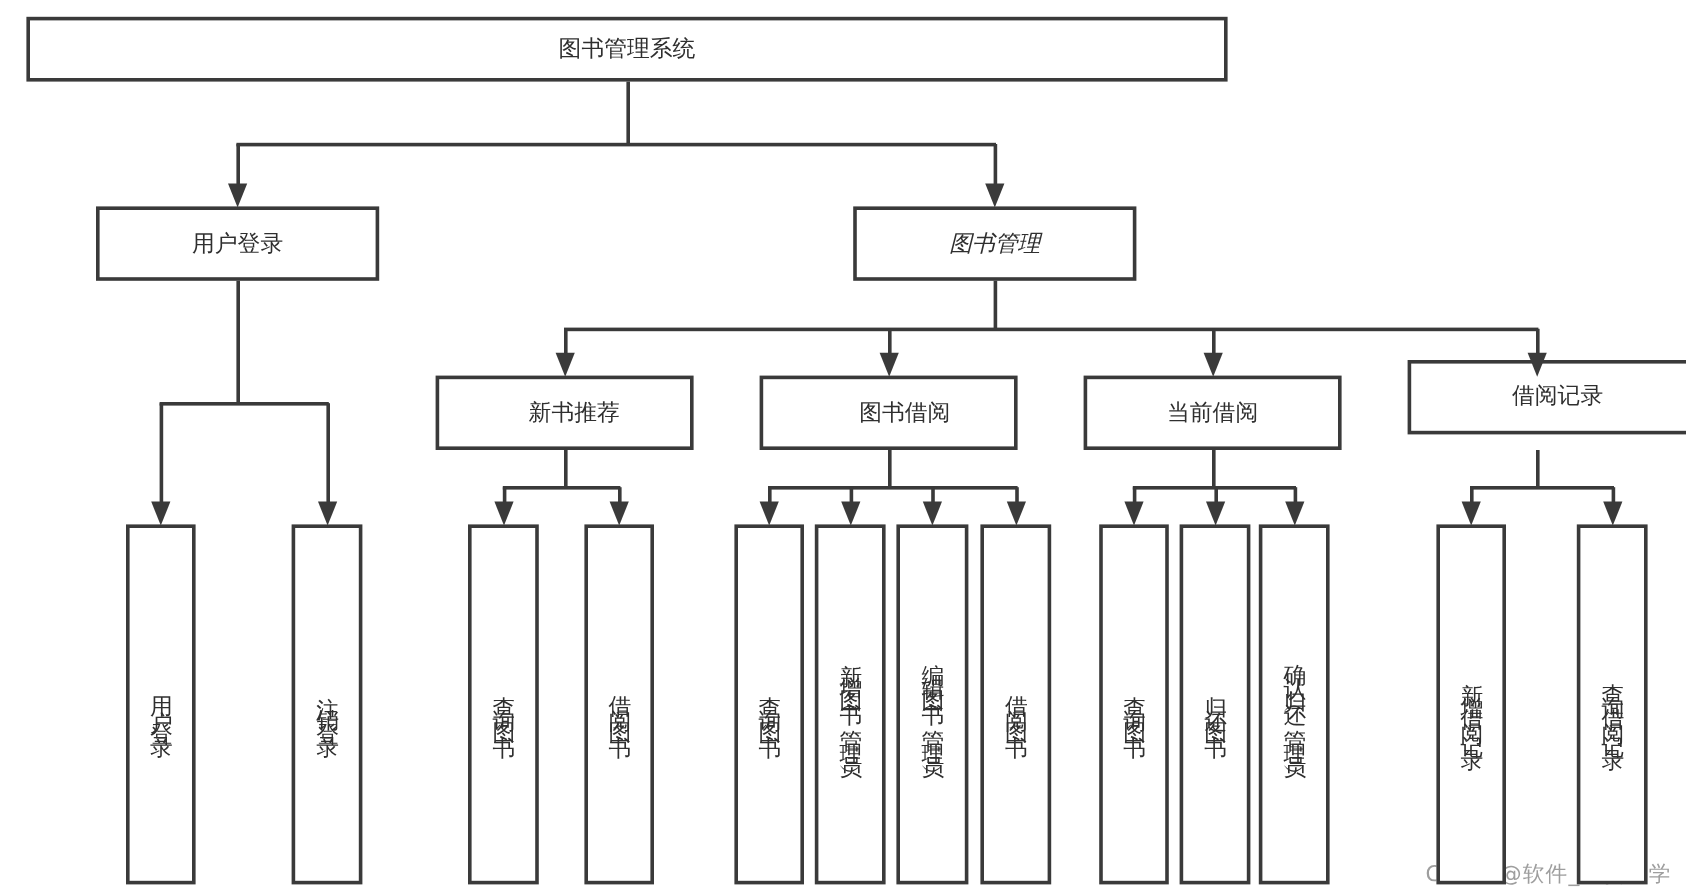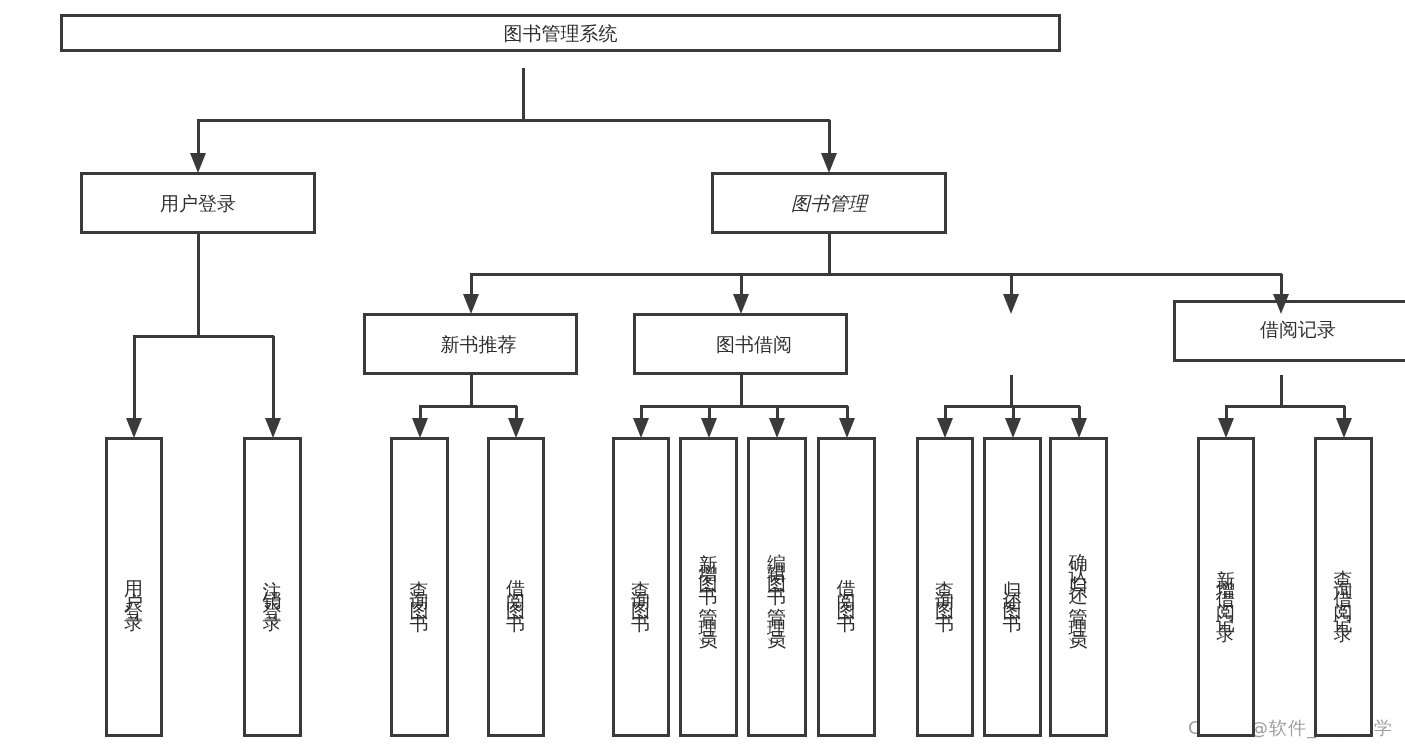--- a/index.html
+++ b/index.html
@@ -53,40 +53,43 @@
     font-size:18px;
     letter-spacing:1px;
     text-shadow:0 0 2px #fff,0 0 3px #fff;
   }
 </style>
 </head>
 <body>
 
 <div class="stage" id="stage">
   <span class="watermark">CSDN @软件_小贺同学</span>
-<div class="node" style="left: 22px; top: 14px; width: 1001px; height: 38px; margin-left: 38px;">
+<div class="node" style="left: 22px; top: 14px; width: 1001px; height: 54px;">
       <span class="label">图书管理系统</span>
     </div>
     <div class="node" style="left: 80px; top: 172px; width: 236px; height: 62px;">
       <span class="label">用户登录</span>
     </div>
     <div class="node" style="left: 711px; top: 172px; width: 236px; height: 62px; font-style: italic;">
       <span class="label">图书管理</span>
     </div>
     <div class="node vertical" style="left: 105px; top: 437px; width: 58px; height: 300px;">
       <span class="label">用户登录</span>
     </div>
     <div class="node vertical" style="left: 243px; top: 437px; width: 59px; height: 300px;">
       <span class="label">注销登录</span>
     </div>
     <div class="node" style="left: 363px; top: 313px; width: 215px; height: 62px; padding-left: 16px;">
       <span class="label">新书推荐</span>
     </div>
     <div class="node" style="left: 633px; top: 313px; width: 215px; height: 62px; padding-left: 27px;">
       <span class="label">图书借阅</span>
+    </div>
+    <div class="node" style="left: 903px; top: 313px; width: 215px; height: 62px;">
+      <span class="label">当前借阅</span>
     </div>
     <div class="node" style="left: 1173px; top: 300px; width: 250px; height: 62px; font-family: Liberation Mono, monospace;">
       <span class="label">借阅记录</span>
     </div>
     <div class="node vertical" style="left: 390px; top: 437px; width: 59px; height: 300px;">
       <span class="label">查询图书</span>
     </div>
     <div class="node vertical" style="left: 487px; top: 437px; width: 58px; height: 300px;">
       <span class="label">借阅图书</span>
     </div>

